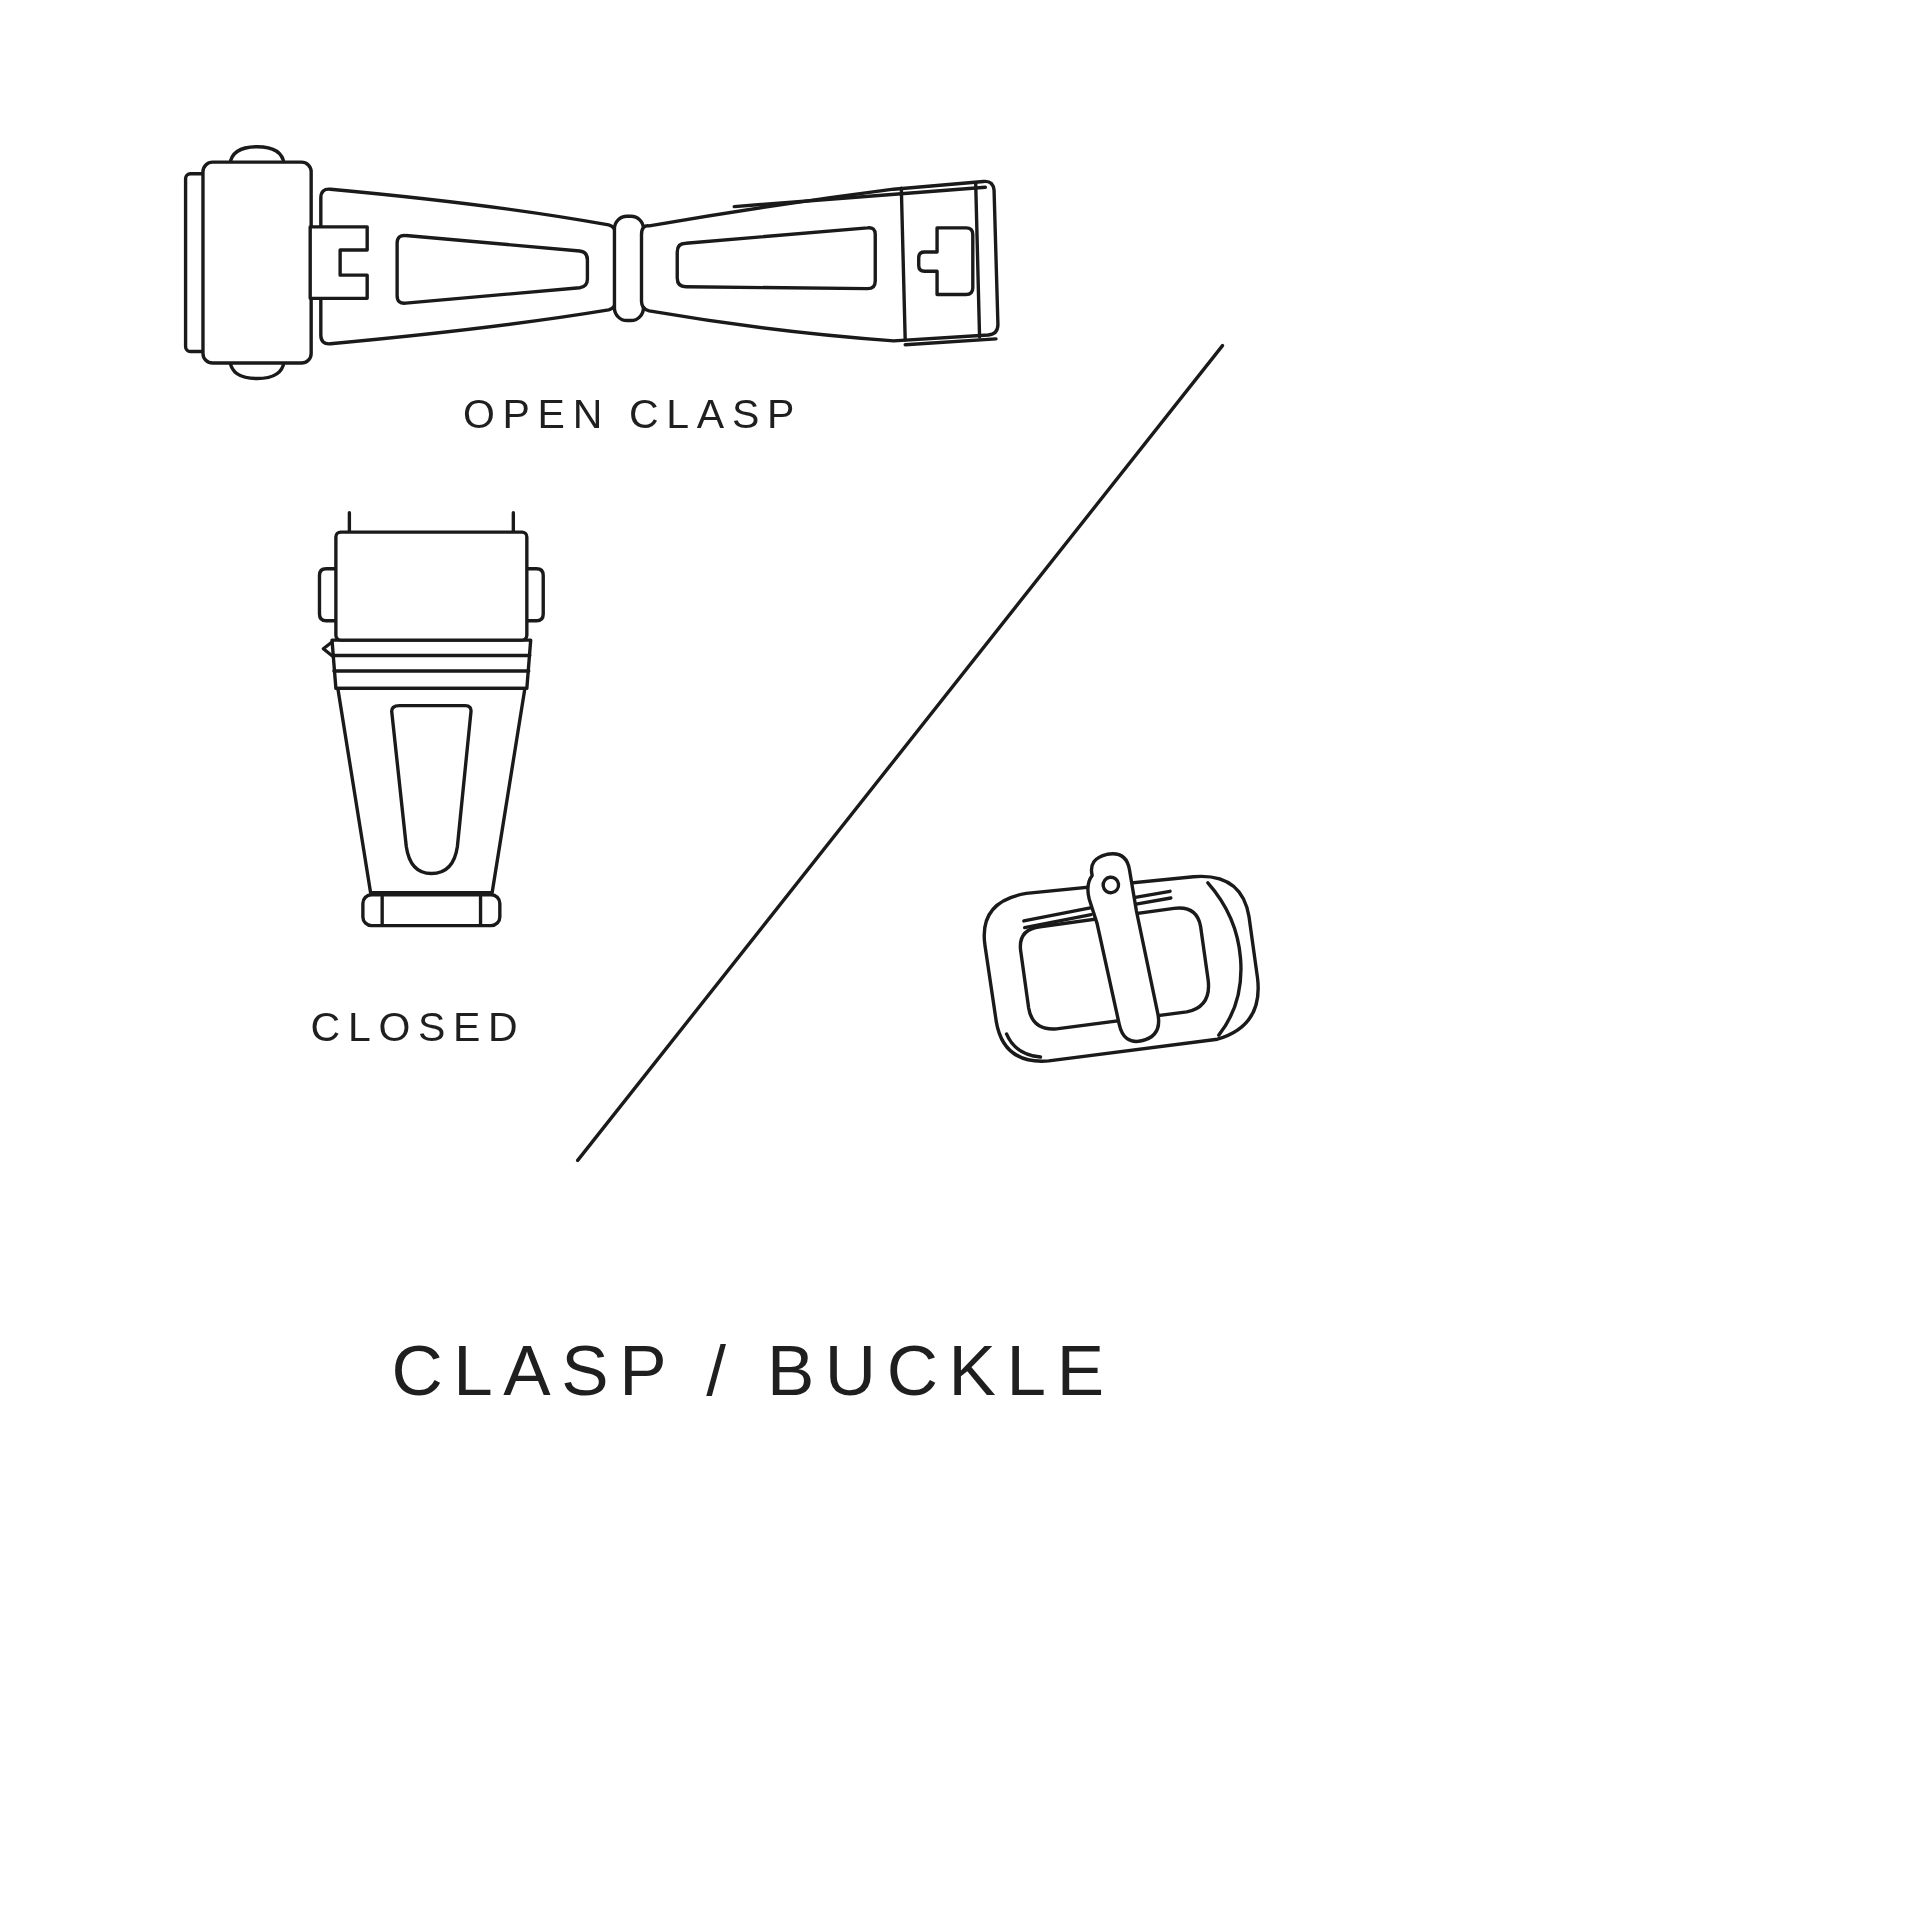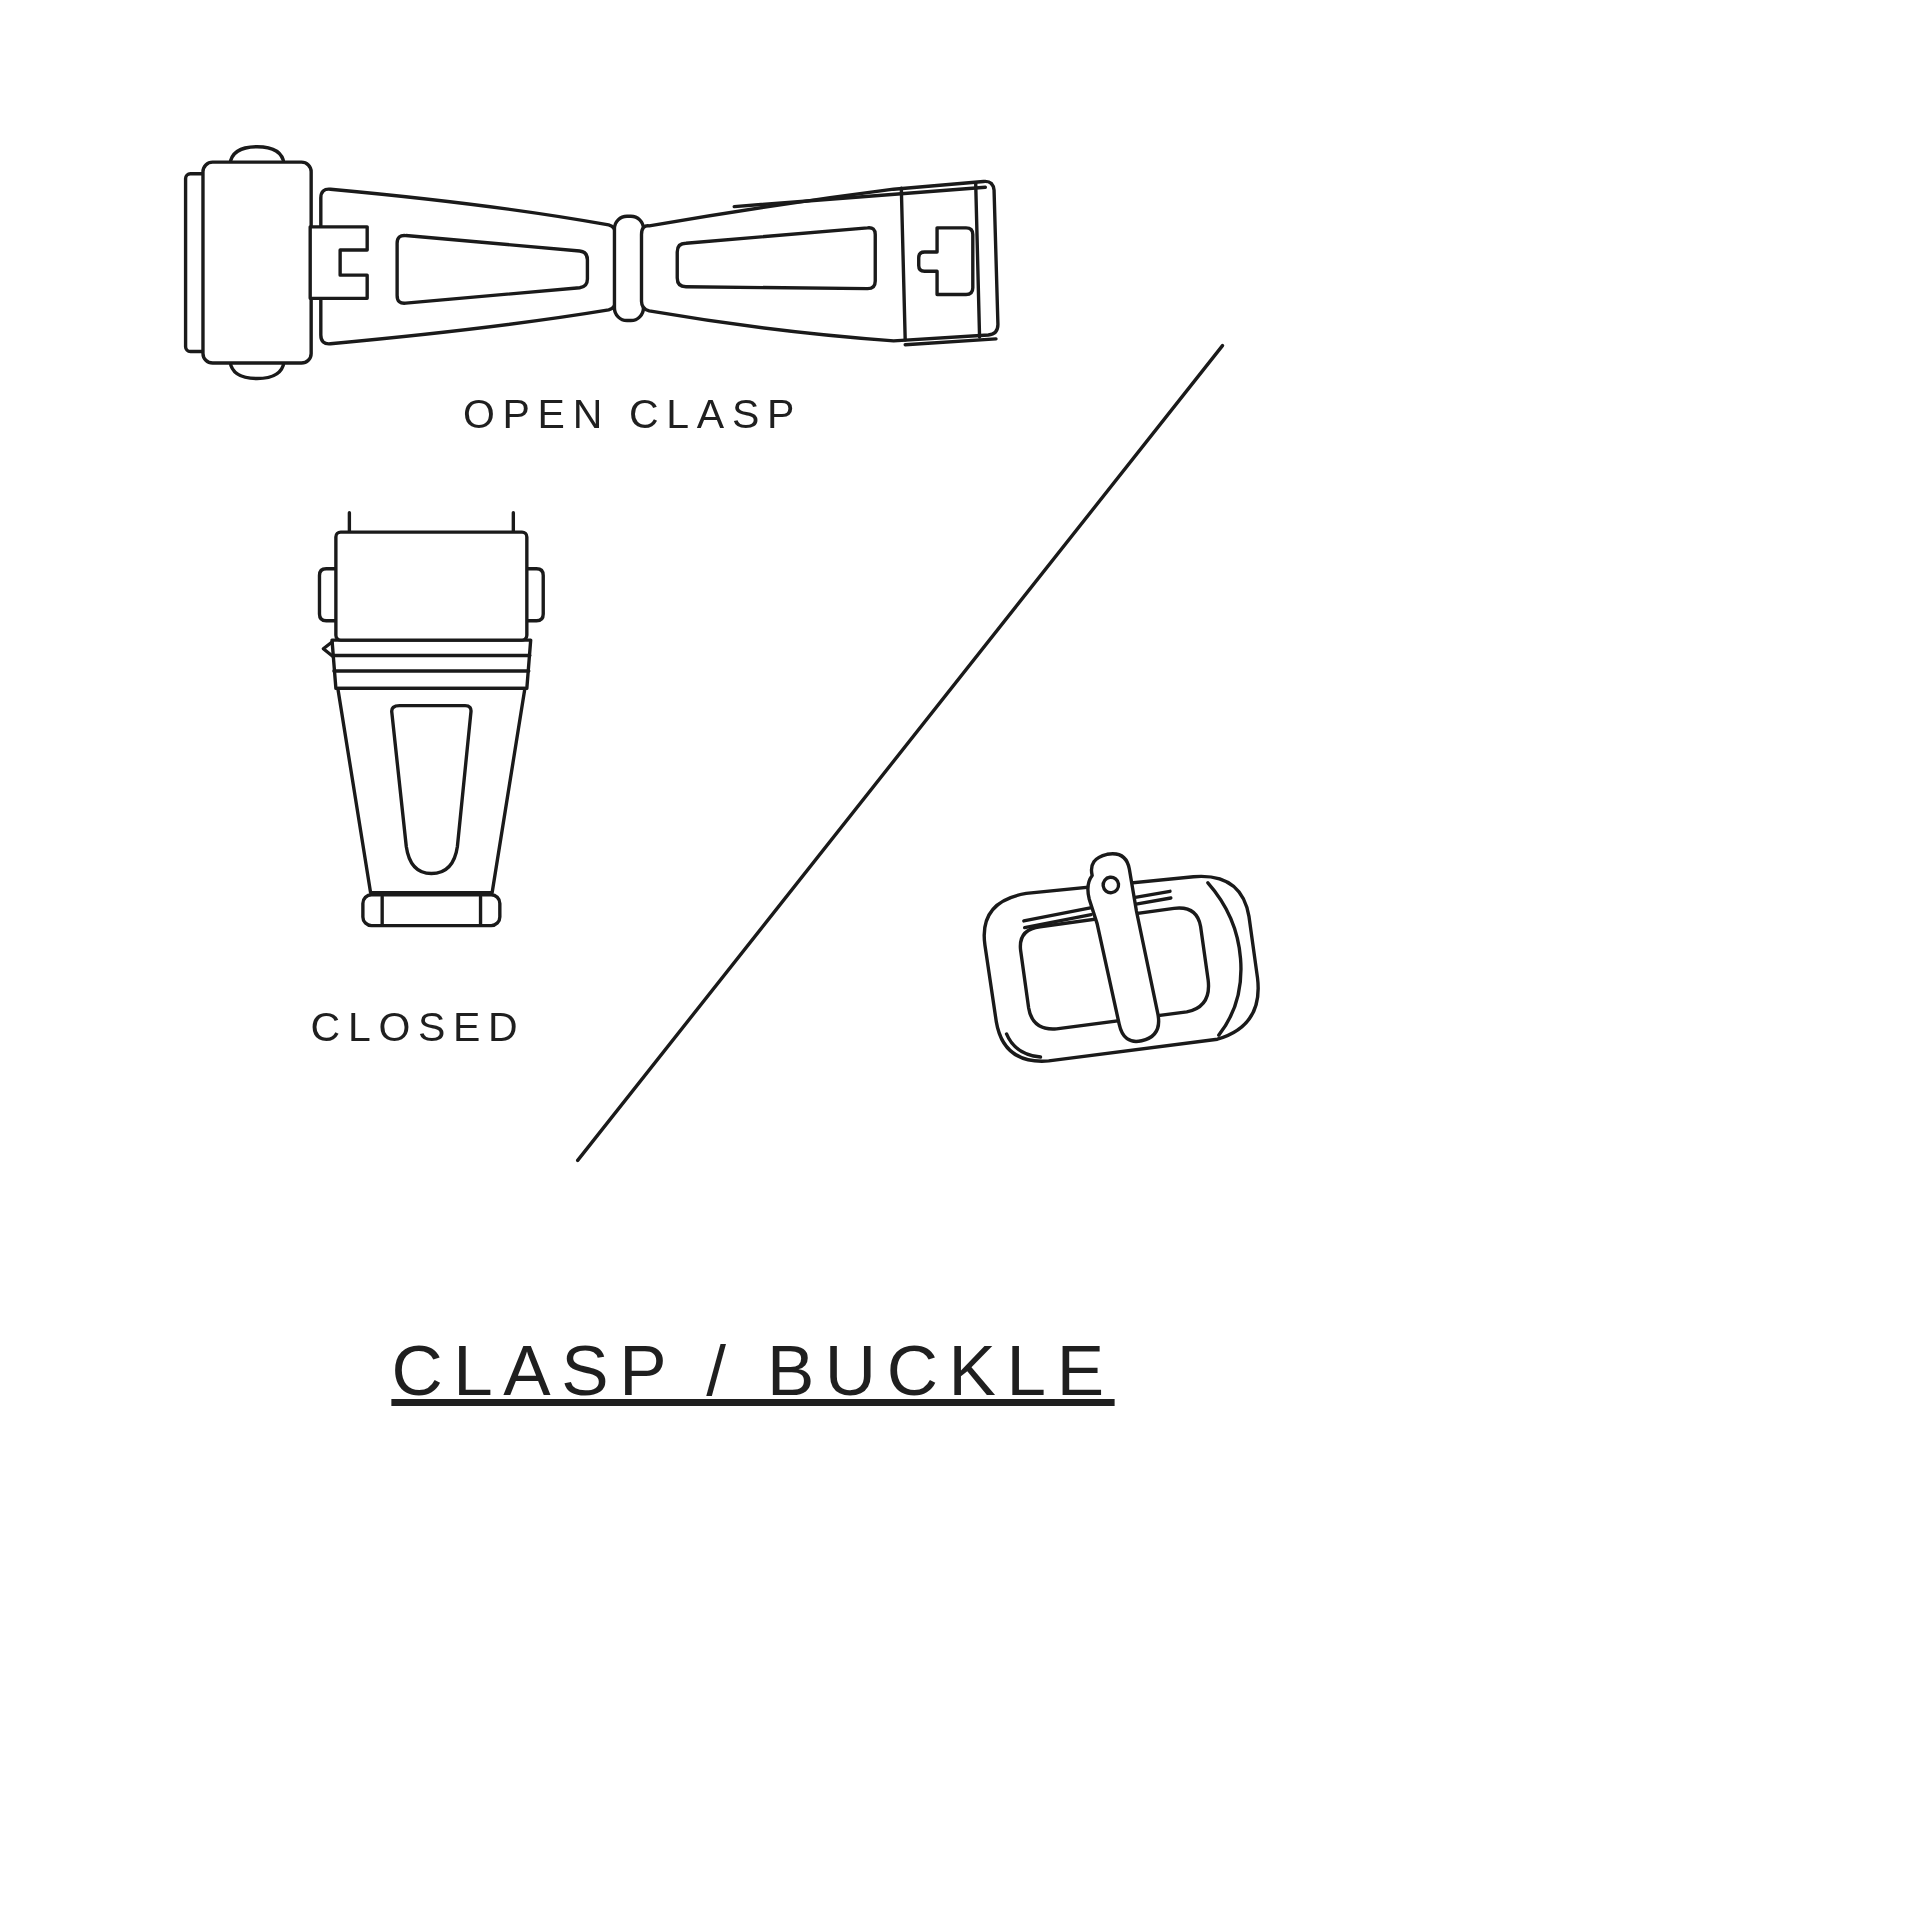--- a/index.html
+++ b/index.html
@@ -130,16 +130,16 @@
       <path d="M 82,89 L 152,84"></path>
       <path d="M 198,72 L 236,70"></path>
       <path d="M 198,79 L 236,77"></path>
 
       <path d="M 158,44 Q 156,26 176,24 Q 196,23 197,42 L 199,86 L 208,194 Q 210,218 188,220 Q 169,222 167,200 L 157,94 L 152,68 Q 150,52 158,44 Z" class="fill-white"></path>
 
       <circle cx="176" cy="56" r="8" class="fill-white"></circle>
     </g>
   </svg>
 
-  <div class="abs page-title" style="left:193px; top:1330px; width:1120px;text-decoration:underline;">CLASP / BUCKLE</div>
+  <div class="abs page-title" style="left:193px; top:1330px; width:1120px;">CLASP / BUCKLE</div>
 
 </div>
 
 
 </body></html>

